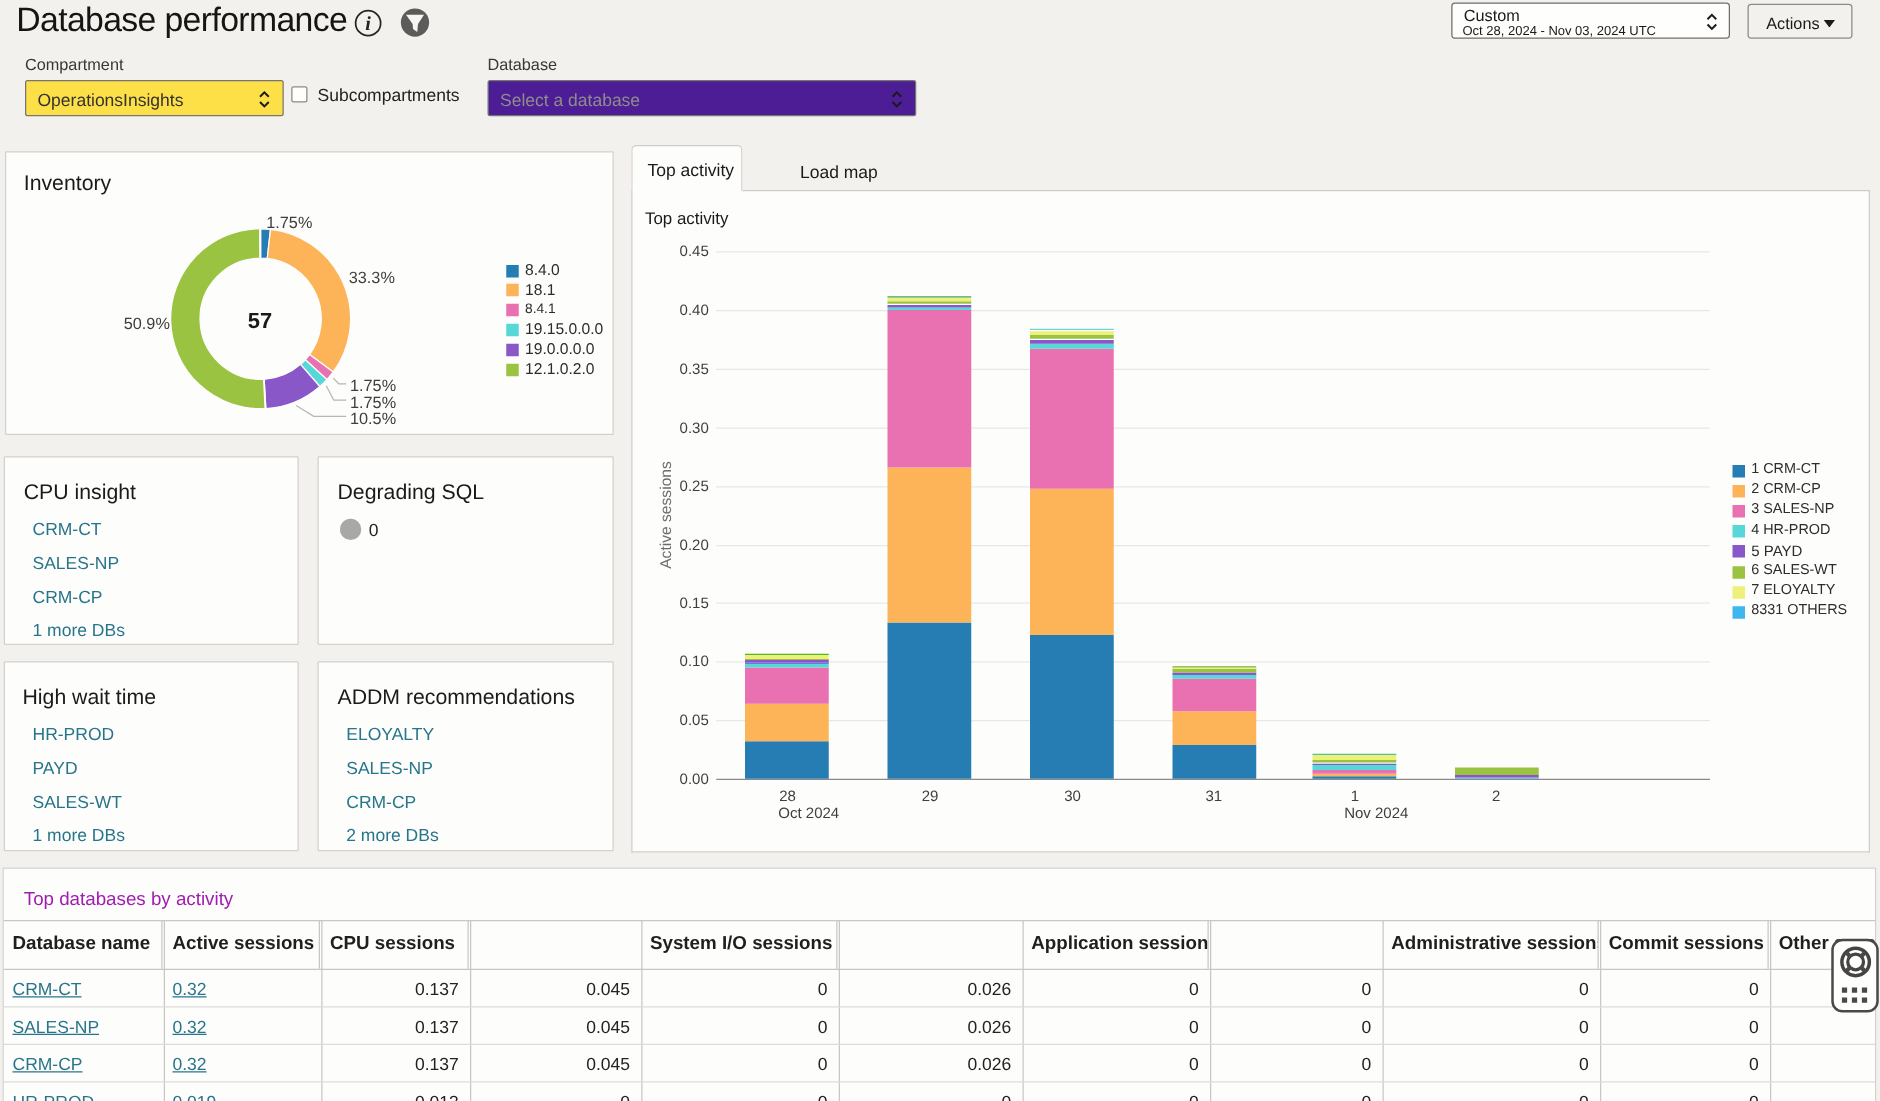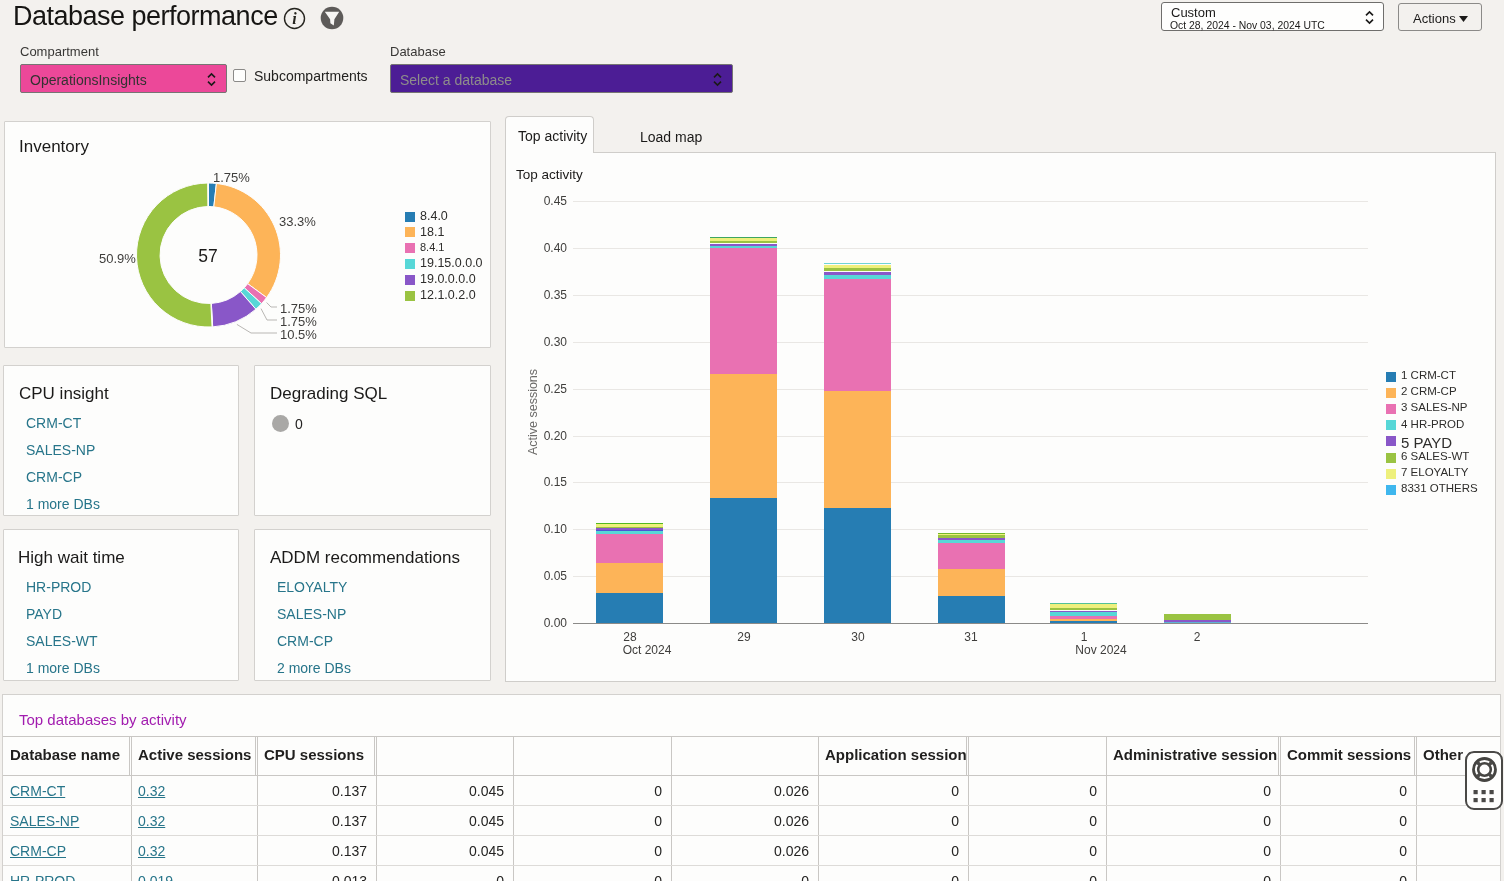--- a/index.html
+++ b/index.html
@@ -36,21 +36,21 @@
   </svg>
 </div>
 <div style="position:absolute;left:1398px;top:3px;width:84px;height:28px;border:1px solid #8b8a88;border-radius:3px">
   <div style="position:absolute;left:14px;top:7px;font-size:13px;color:#1b1a19">Actions</div>
   <svg style="position:absolute;right:13px;top:12px" width="9" height="6" viewBox="0 0 9 6">
       <path d="M0 0 h9 l-4.5 6z" fill="#1b1a19"></path>
     </svg>
 </div>
 
 <div style="position:absolute;left:20px;top:44px;font-size:13px;color:#383735">Compartment</div>
-<div style="position:absolute;left:20px;top:64px;width:207px;height:29px;background:#ec4899;border:1px solid #767573;border-radius:2px">
+<div style="position:absolute;left:20px;top:64px;width:207px;height:29px;background:#fde047;border:1px solid #767573;border-radius:2px">
   <div style="position:absolute;left:9px;top:7px;font-size:14px;color:#333231">OperationsInsights</div>
   <svg style="position:absolute;right:9px;top:6px" width="11" height="17" viewBox="0 0 11 17">
     <path d="M2 6.4 L5.5 2.9 L9 6.4" fill="none" stroke="#1b1a19" stroke-width="1.6"></path>
     <path d="M2 10.6 L5.5 14.1 L9 10.6" fill="none" stroke="#1b1a19" stroke-width="1.6"></path>
   </svg>
 </div>
 <div style="position:absolute;left:233px;top:69px;width:13px;height:13px;background:#fefefd;border:1px solid #8b8a88;border-radius:2px"></div>
 <div style="position:absolute;left:254px;top:68px;font-size:14px;color:#232220">Subcompartments</div>
 <div style="position:absolute;left:390px;top:44px;font-size:13px;color:#383735">Database</div>
 <div style="position:absolute;left:390px;top:64px;width:343px;height:29px;background:#4c1d95;border:1px solid #767573;border-radius:2px">
@@ -75,21 +75,21 @@
     <polyline points="261.6,180.5 266,185 272,185" fill="none" stroke="#b9b7b4" stroke-width="1"></polyline>
       <polyline points="256.0,186.6 262,198 272,198" fill="none" stroke="#b9b7b4" stroke-width="1"></polyline>
       <polyline points="231.9,202.4 246,211 272,211" fill="none" stroke="#b9b7b4" stroke-width="1"></polyline>
   </svg>
   <div style="position:absolute;left:208px;top:48px;font-size:13px;color:#3f3e3c">1.75%</div>
   <div style="position:absolute;left:274px;top:92px;font-size:13px;color:#3f3e3c">33.3%</div>
   <div style="position:absolute;left:94px;top:129px;font-size:13px;color:#3f3e3c">50.9%</div>
   <div style="position:absolute;left:275px;top:179px;font-size:13px;color:#3f3e3c">1.75%</div>
   <div style="position:absolute;left:275px;top:192px;font-size:13px;color:#3f3e3c">1.75%</div>
   <div style="position:absolute;left:275px;top:205px;font-size:13px;color:#3f3e3c">10.5%</div>
-  <div style="position:absolute;left:173px;top:124px;width:60px;text-align:center;font-size:17.5px;font-weight:normal;color:#1b1a19">57</div>
+  <div style="position:absolute;left:173px;top:124px;width:60px;text-align:center;font-size:17.5px;font-weight:bold;color:#1b1a19">57</div>
   <div style="position:absolute;left:400px;top:89.5px;width:10px;height:10px;background:#267db3"></div>
     <div style="position:absolute;left:415px;top:87.0px;font-size:12.5px;color:#2e2d2b;white-space:nowrap">8.4.0</div>
 <div style="position:absolute;left:400px;top:105.3px;width:10px;height:10px;background:#fdb458"></div>
     <div style="position:absolute;left:415px;top:102.8px;font-size:12.5px;color:#2e2d2b;white-space:nowrap">18.1</div>
 <div style="position:absolute;left:400px;top:121.1px;width:10px;height:10px;background:#e971b2"></div>
     <div style="position:absolute;left:415px;top:118.6px;font-size:11px;color:#2e2d2b;white-space:nowrap">8.4.1</div>
 <div style="position:absolute;left:400px;top:136.9px;width:10px;height:10px;background:#57d7d7"></div>
     <div style="position:absolute;left:415px;top:134.4px;font-size:12.5px;color:#2e2d2b;white-space:nowrap">19.15.0.0.0</div>
 <div style="position:absolute;left:400px;top:152.7px;width:10px;height:10px;background:#8957c8"></div>
     <div style="position:absolute;left:415px;top:150.2px;font-size:12.5px;color:#2e2d2b;white-space:nowrap">19.0.0.0.0</div>
@@ -205,36 +205,37 @@
 <div class="xtick" style="left:1157px;top:630px">2</div>
 <div style="position:absolute;left:1386px;top:371.5px;width:10px;height:10px;background:#267db3"></div>
 <div style="position:absolute;left:1401px;top:369.0px;font-size:11.5px;color:#2e2d2b;white-space:nowrap">1 CRM-CT</div>
 <div style="position:absolute;left:1386px;top:387.7px;width:10px;height:10px;background:#fdb458"></div>
 <div style="position:absolute;left:1401px;top:385.2px;font-size:11.5px;color:#2e2d2b;white-space:nowrap">2 CRM-CP</div>
 <div style="position:absolute;left:1386px;top:403.9px;width:10px;height:10px;background:#e971b2"></div>
 <div style="position:absolute;left:1401px;top:401.4px;font-size:11.5px;color:#2e2d2b;white-space:nowrap">3 SALES-NP</div>
 <div style="position:absolute;left:1386px;top:420.1px;width:10px;height:10px;background:#57d7d7"></div>
 <div style="position:absolute;left:1401px;top:417.6px;font-size:11.5px;color:#2e2d2b;white-space:nowrap">4 HR-PROD</div>
 <div style="position:absolute;left:1386px;top:436.3px;width:10px;height:10px;background:#8957c8"></div>
-<div style="position:absolute;left:1401px;top:433.8px;font-size:15px;color:#2e2d2b;white-space:nowrap">5 PAYD</div>
+<div style="position:absolute;left:1401px;top:433.8px;font-size:12px;color:#2e2d2b;white-space:nowrap">5 PAYD</div>
 <div style="position:absolute;left:1386px;top:452.5px;width:10px;height:10px;background:#9ac342"></div>
 <div style="position:absolute;left:1401px;top:450.0px;font-size:11.5px;color:#2e2d2b;white-space:nowrap">6 SALES-WT</div>
 <div style="position:absolute;left:1386px;top:468.7px;width:10px;height:10px;background:#eef07c"></div>
 <div style="position:absolute;left:1401px;top:466.2px;font-size:11.5px;color:#2e2d2b;white-space:nowrap">7 ELOYALTY</div>
 <div style="position:absolute;left:1386px;top:484.9px;width:10px;height:10px;background:#3fb7ee"></div>
 <div style="position:absolute;left:1401px;top:482.4px;font-size:11.5px;color:#2e2d2b;white-space:nowrap">8331 OTHERS</div>
 <div style="position:absolute;left:323px;top:405px;width:420px;text-align:center;transform:rotate(-90deg);font-size:12.5px;color:#6d6c6a">Active sessions</div>
 
 <div style="position:absolute;left:2px;top:694px;width:1499px;height:200px;background:#fdfdfc;border:1px solid #d3d1ce;overflow:hidden">
   <div style="position:absolute;left:16px;top:16px;font-size:15px;color:#a21caf">Top databases by activity</div>
   <div style="position:absolute;left:0;top:41px;width:1561px;height:1px;background:#c9c7c4"></div>
   <div style="position:absolute;left:0;top:80px;width:1561px;height:1px;background:#c9c7c4"></div>
   <div class="th" style="left:0px;width:127px">Database name</div>
 <div class="th" style="left:128px;width:125px">Active sessions</div>
 <div class="th" style="left:254px;width:118px">CPU sessions</div>
+<div class="th" style="left:510px;width:157px">System I/O sessions</div>
 <div class="th" style="left:815px;width:149px">Application sessions</div>
 <div class="th" style="left:1103px;width:173px">Administrative sessions</div>
 <div class="th" style="left:1277px;width:135px">Commit sessions</div>
 <div class="th" style="left:1413px;width:147px">Other sessions</div>
   <div style="position:absolute;left:128px;top:41px;width:1px;height:160px;background:#c9c7c4"></div>
 <div style="position:absolute;left:254px;top:41px;width:1px;height:160px;background:#c9c7c4"></div>
 <div style="position:absolute;left:373px;top:41px;width:1px;height:160px;background:#c9c7c4"></div>
 <div style="position:absolute;left:510px;top:41px;width:1px;height:160px;background:#c9c7c4"></div>
 <div style="position:absolute;left:668px;top:41px;width:1px;height:160px;background:#c9c7c4"></div>
 <div style="position:absolute;left:815px;top:41px;width:1px;height:160px;background:#c9c7c4"></div>

